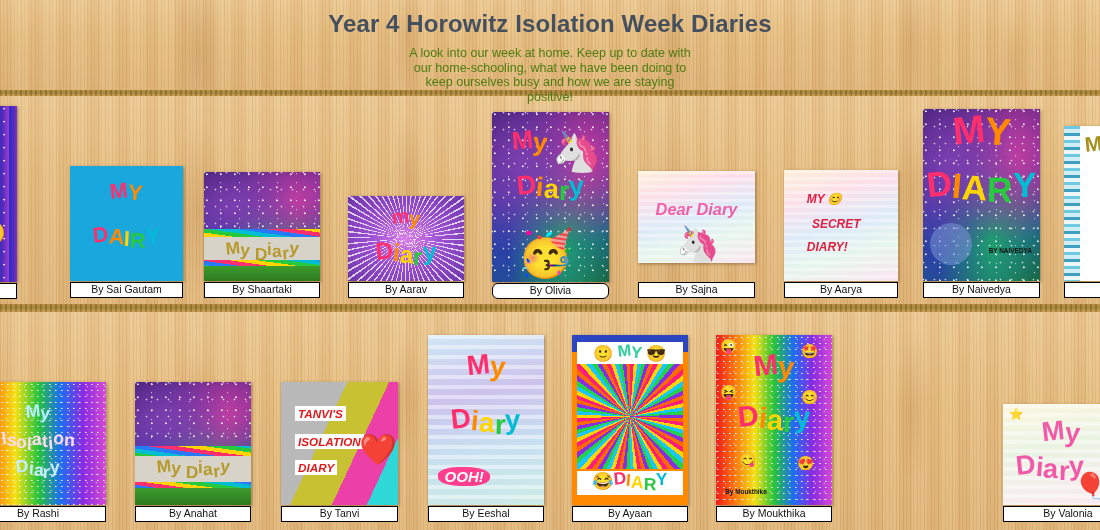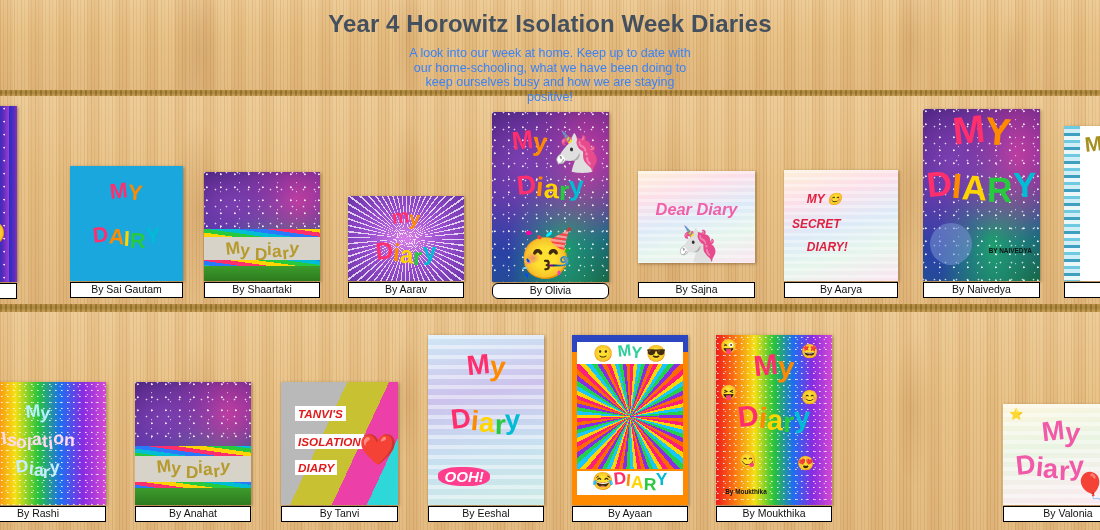--- a/index.html
+++ b/index.html
@@ -48,21 +48,21 @@
       linear-gradient(180deg,#b08a3d 0%, #9d7a33 45%, #c79c55 100%);
   }
   #shelf-edge-0 { top: 90px;  height: 6px; }
   #shelf-edge-1 { top: 304px; height: 8px; }
 
   
   #header-text { position: absolute; top: 0; left: 0; width: 1100px; height: 90px;
                  z-index: 5; text-align: center; }
   #page-title { font-size: 24px; font-weight: bold; color: #44505e;
                 letter-spacing: 0.1px; padding-top: 10px; }
-  #page-subtitle { font-size: 12.5px; color: #3b82f6; line-height: 14.5px;
+  #page-subtitle { font-size: 12.5px; color: #4d7c0f; line-height: 14.5px;
                    width: 290px; margin: 8px auto 0; }
 
   
   .shelf { position: absolute; left: 0; width: 1100px; z-index: 4; }
   #shelf-1 { top: 96px; height: 208px; }
   #shelf-2 { top: 312px; height: 218px; }
 
   .book { position: absolute; }
   .cover { position: absolute; left: 0; top: 0; width: 100%;
            box-shadow: 1px 1px 3px rgba(70,40,10,0.45); overflow: hidden; }
@@ -178,21 +178,21 @@
         <div class="cover-inner bg-pastel"></div>
         <div class="art-text" style="top:28.6px;font-size:16.380000000000003px;color:#f060a8;font-style:italic">Dear Diary</div>
         <div class="emoji" style="left:38.61px;top:55px;font-size:35.1px">🦄</div>
       </div>
       <div class="label" style="top: 111px;">By Sajna</div>
     </div>
     <div class="book" style="left: 784px; top: 74px; width: 114px; height: 129px;">
       <div class="cover" style="height: 111px;">
         <div class="cover-inner bg-pastel"></div>
         <div class="art-text" style="top:22.200000000000003px;text-align:left;padding-left:22.8px;font-size:11.969999999999999px;color:#e02040;font-style:italic">MY 😊</div>
-        <div class="art-text" style="top:46.62px;text-align:left;padding-left:8px;font-size:11.969999999999999px;color:#e02040;font-style:italic">SECRET</div>
+        <div class="art-text" style="top:46.62px;text-align:left;padding-left:28px;font-size:11.969999999999999px;color:#e02040;font-style:italic">SECRET</div>
         <div class="art-text" style="top:69.93px;text-align:left;padding-left:22.8px;font-size:11.969999999999999px;color:#e02040;font-style:italic">DIARY!</div>
       </div>
       <div class="label" style="top: 112px;">By Aarya</div>
     </div>
     <div class="book" style="left: 923px; top: 13px; width: 117px; height: 190px;">
       <div class="cover" style="height: 172px;">
         <div class="cover-inner bg-galaxy"></div>
         <div class="art-text" style="top:1.72px;font-size:38.61px"><span style="color:#ff2f6e;display:inline-block;transform:rotate(-6deg) translateY(-3px)">M</span><span style="color:#ff8a00;display:inline-block;transform:rotate(5deg) translateY(-1px)">Y</span></div>
         <div class="art-text" style="top:58.480000000000004px;font-size:35.1px"><span style="color:#ff2f6e;display:inline-block;transform:rotate(-6deg) translateY(-3px)">D</span><span style="color:#ff8a00;display:inline-block;transform:rotate(5deg) translateY(-1px)">I</span><span style="color:#ffd400;display:inline-block;transform:rotate(3deg) translateY(1px)">A</span><span style="color:#27c93f;display:inline-block;transform:rotate(1deg) translateY(3px)">R</span><span style="color:#00bcd4;display:inline-block;transform:rotate(-1deg) translateY(-2px)">Y</span></div>
         <div style="position:absolute;left:7.02px;top:113.52000000000001px;width:42.12px;height:42.12px;border-radius:50%;background:rgba(120,150,210,.55)"></div>

